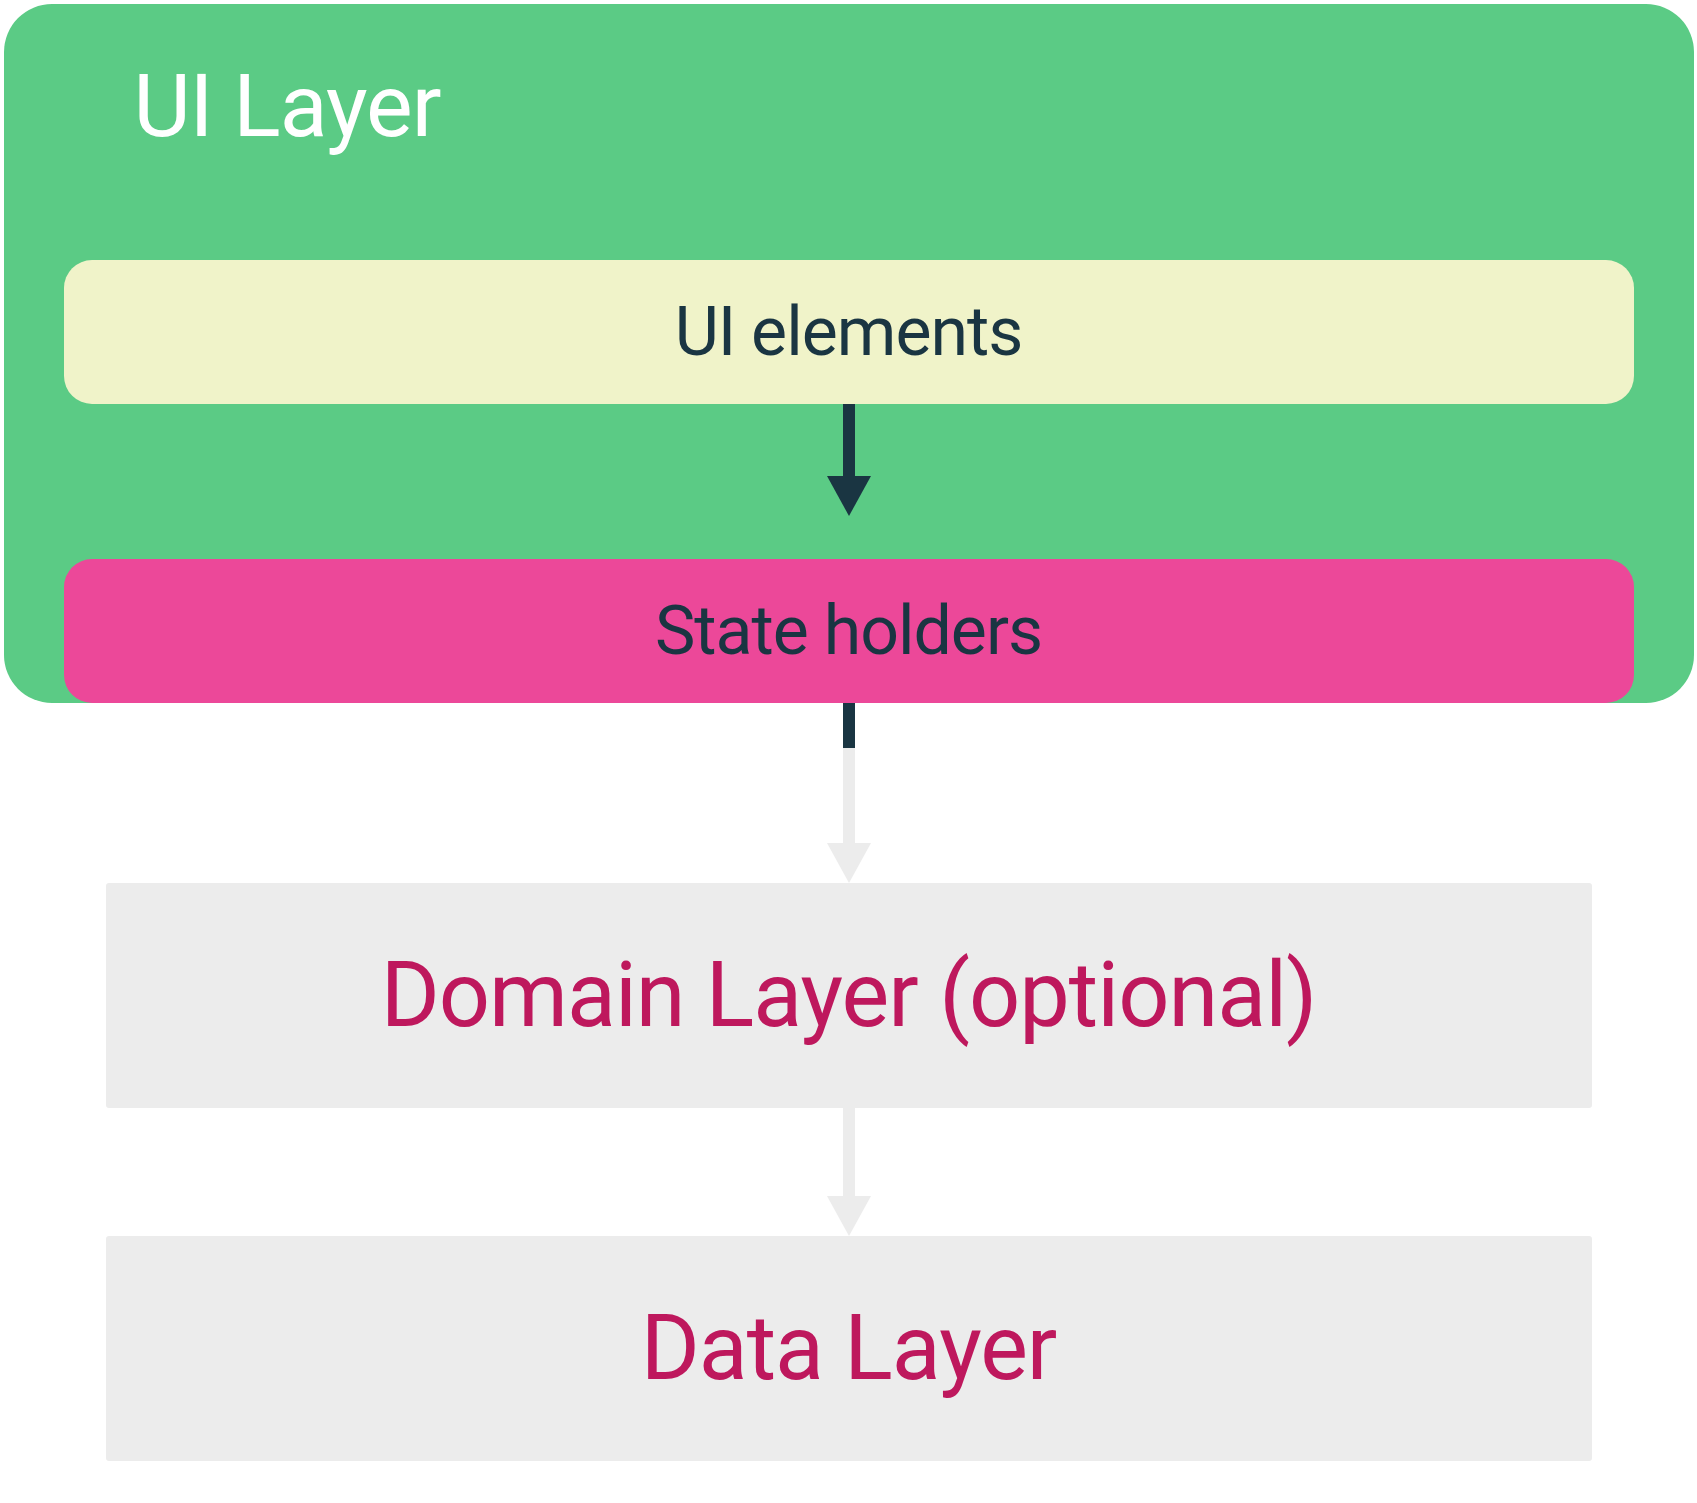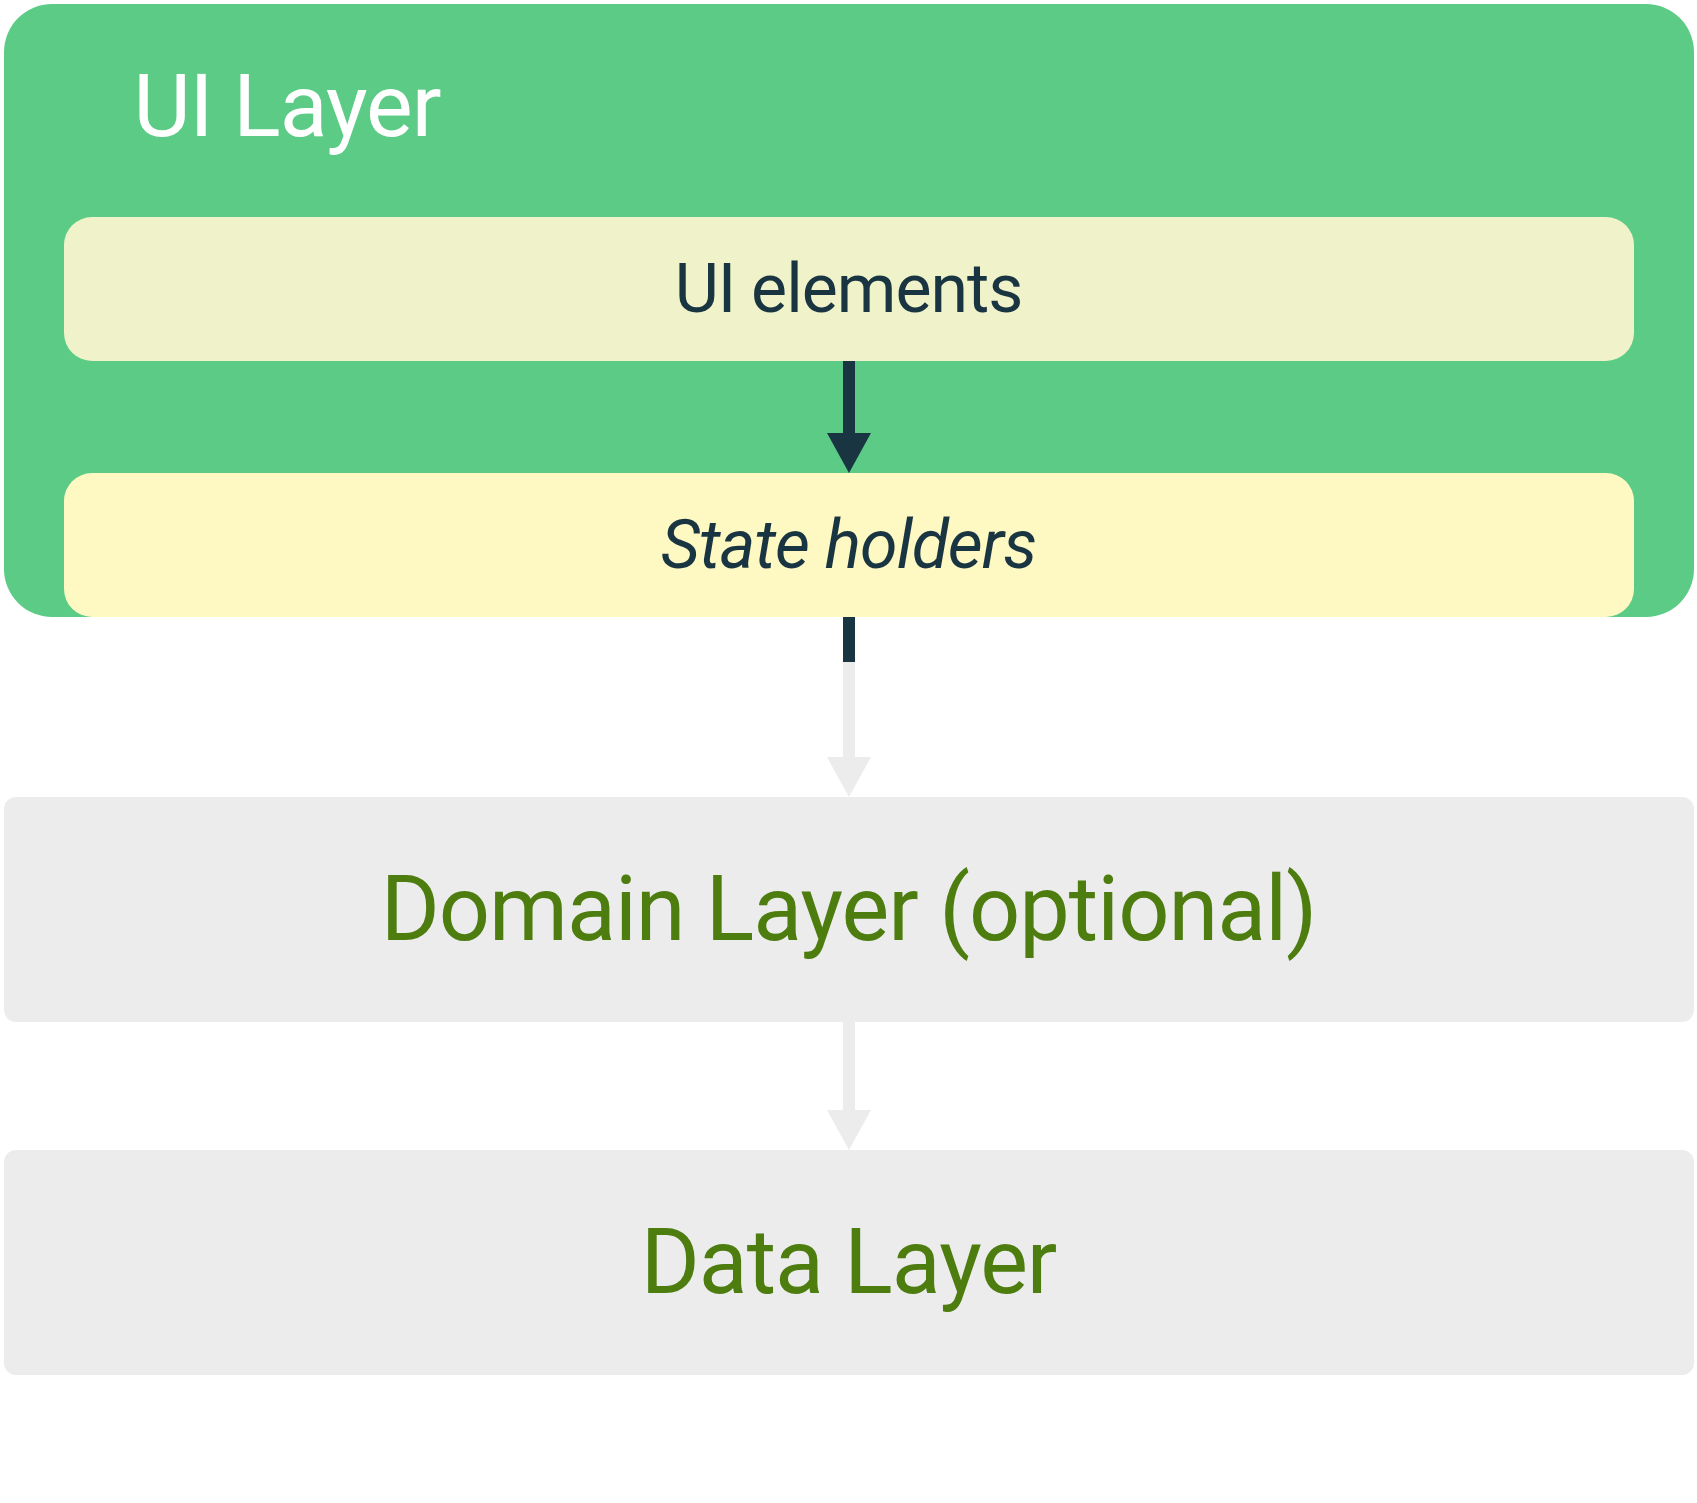--- a/index.html
+++ b/index.html
@@ -42,37 +42,37 @@
     }
     .inner-box {
       border-radius: 28px;
       width: 100%;
       text-align: center;
       padding: 32px 0;
       font-size: 68px;
       font-weight: 400;
       color: #1a3542;
       letter-spacing: -1px;
+      margin-top: 43px;
     }
     .ui-elements-box {
       background: #f0f3c9;
     }
     .state-holders-box {
-      background: #fef9c3;
-      font-style: italic;
+      background: #ec4899;
     }
     .layer-box {
       background: #ececec;
-      border-radius: 12px;
-      width: 1690px;
+      border-radius: 3px;
+      width: 1486px;
       text-align: center;
       padding: 60px 0;
       font-size: 90px;
       font-weight: 400;
-      color: #4d7c0f;
+      color: #be185d;
       letter-spacing: -1px;
     }
     .arrow-container {
       display: flex;
       justify-content: center;
       height: 112px;
       align-items: center;
     }
     .arrow-container-tall {
       display: flex;

